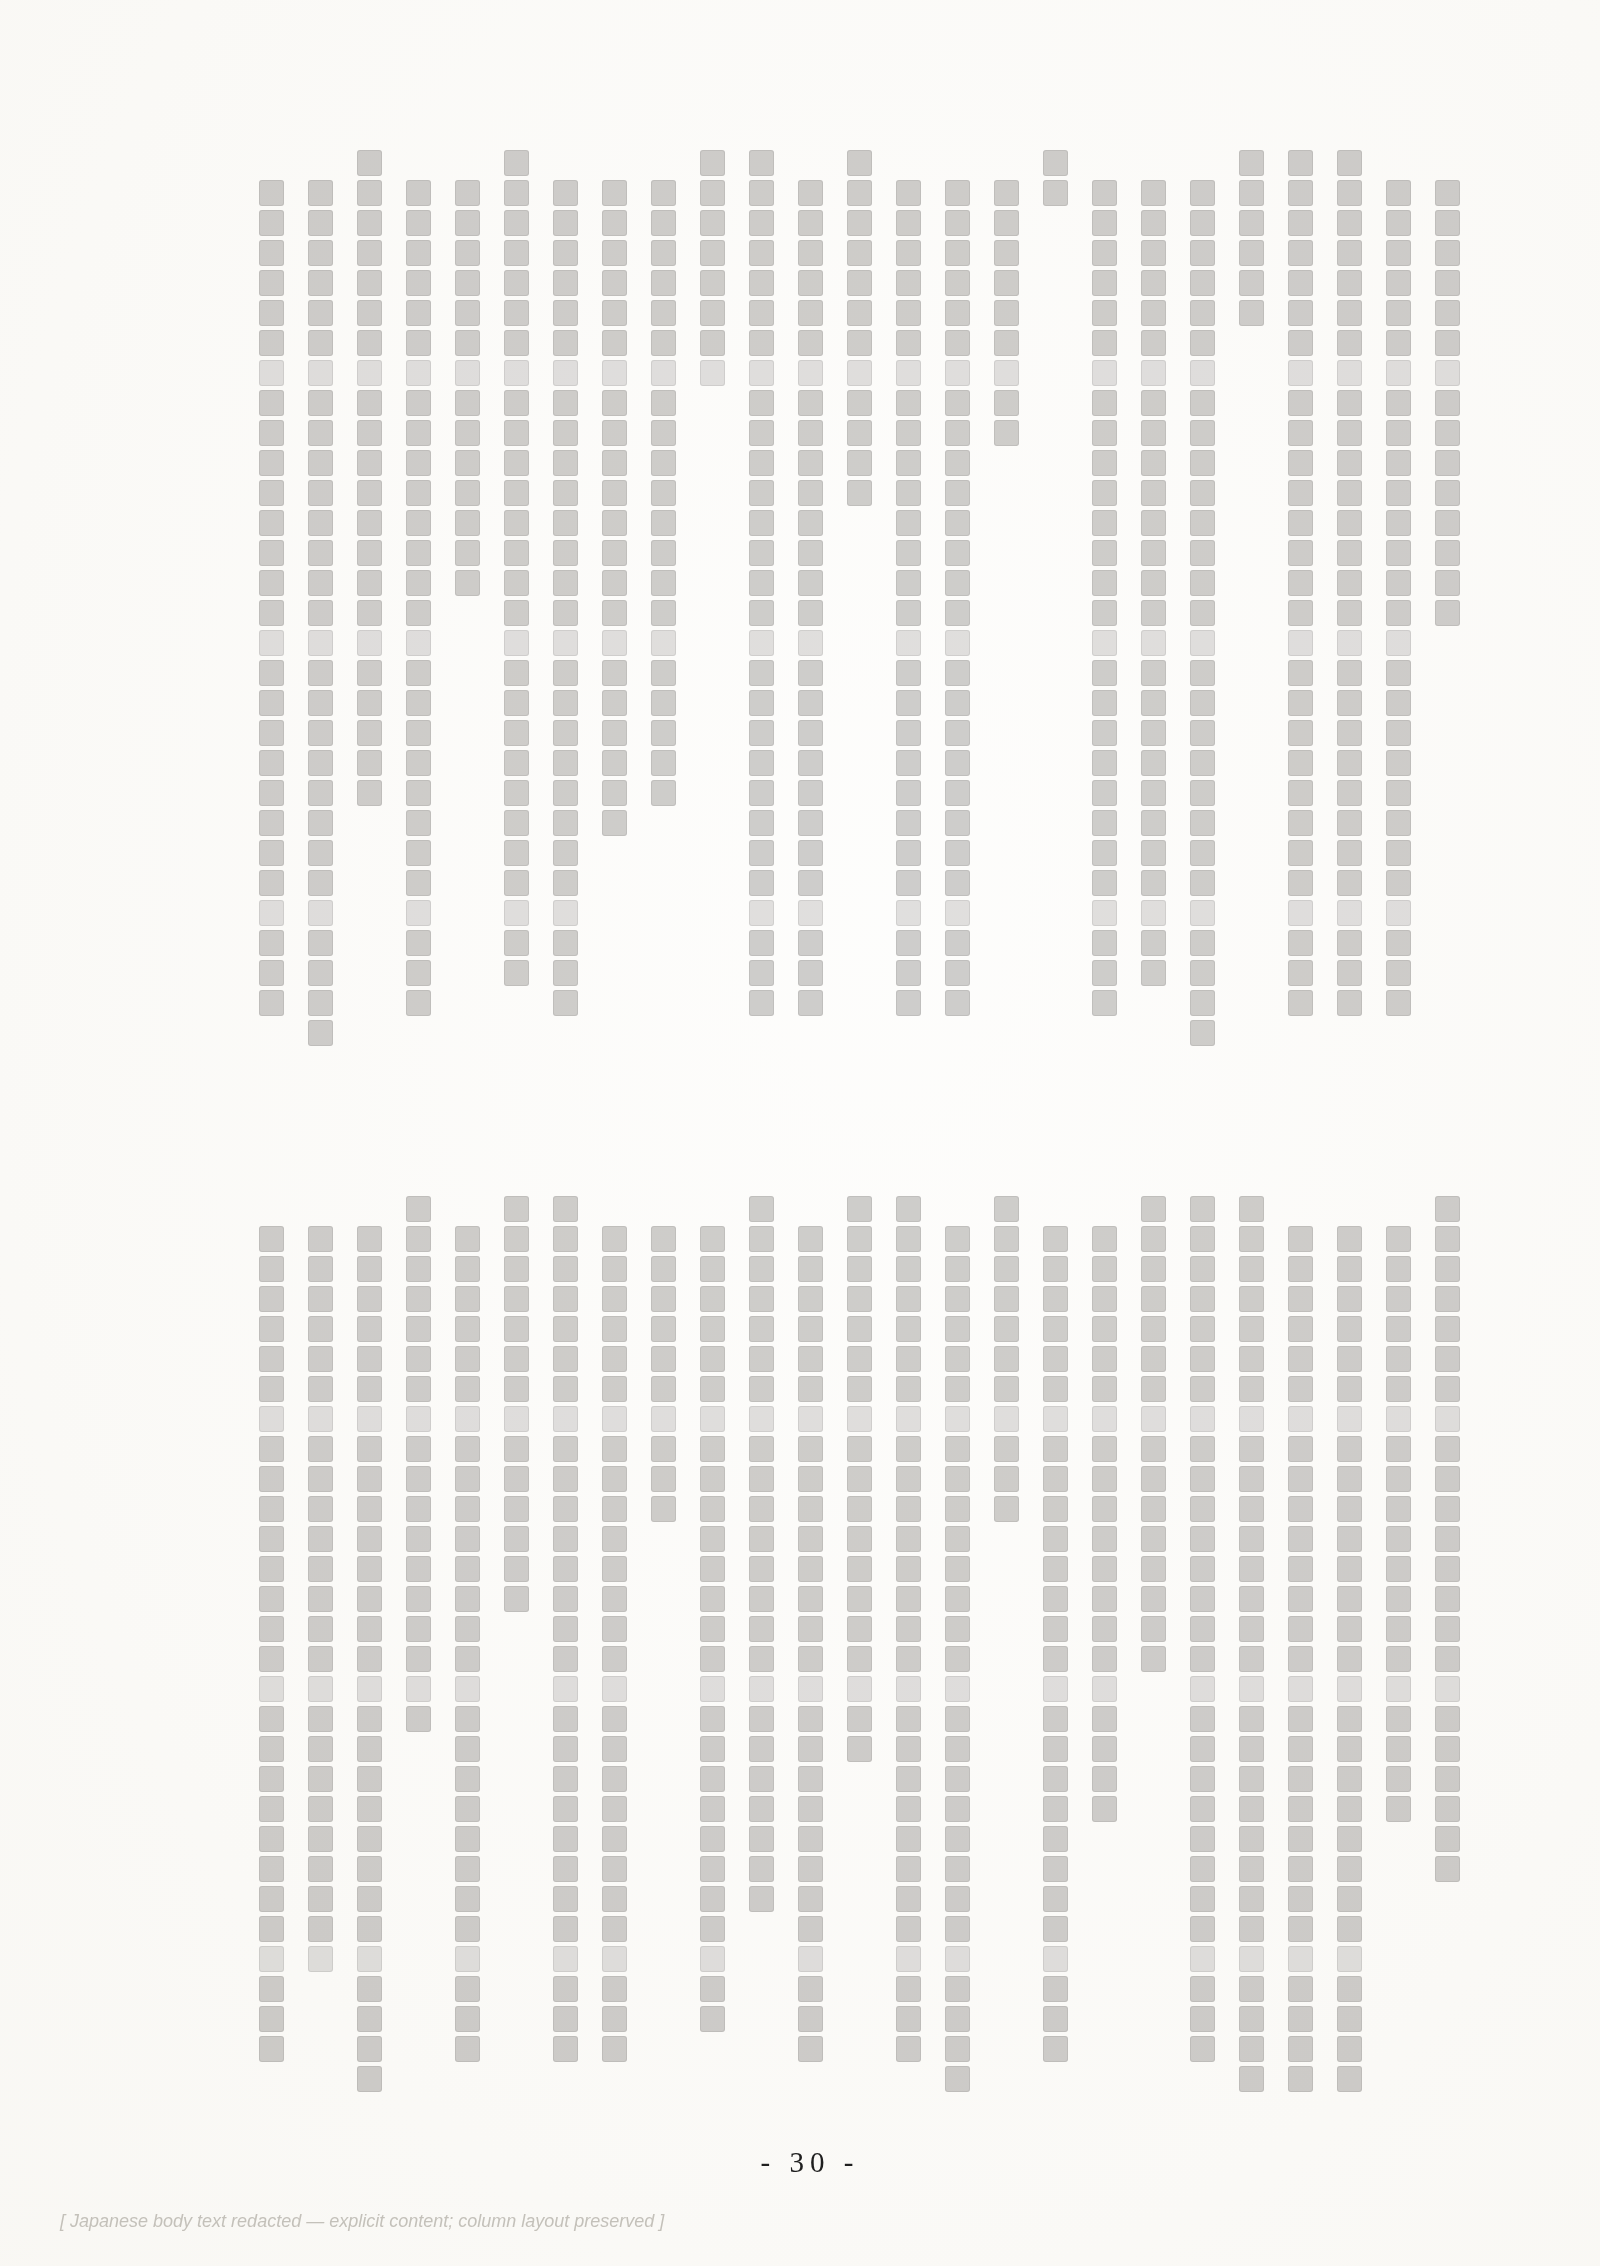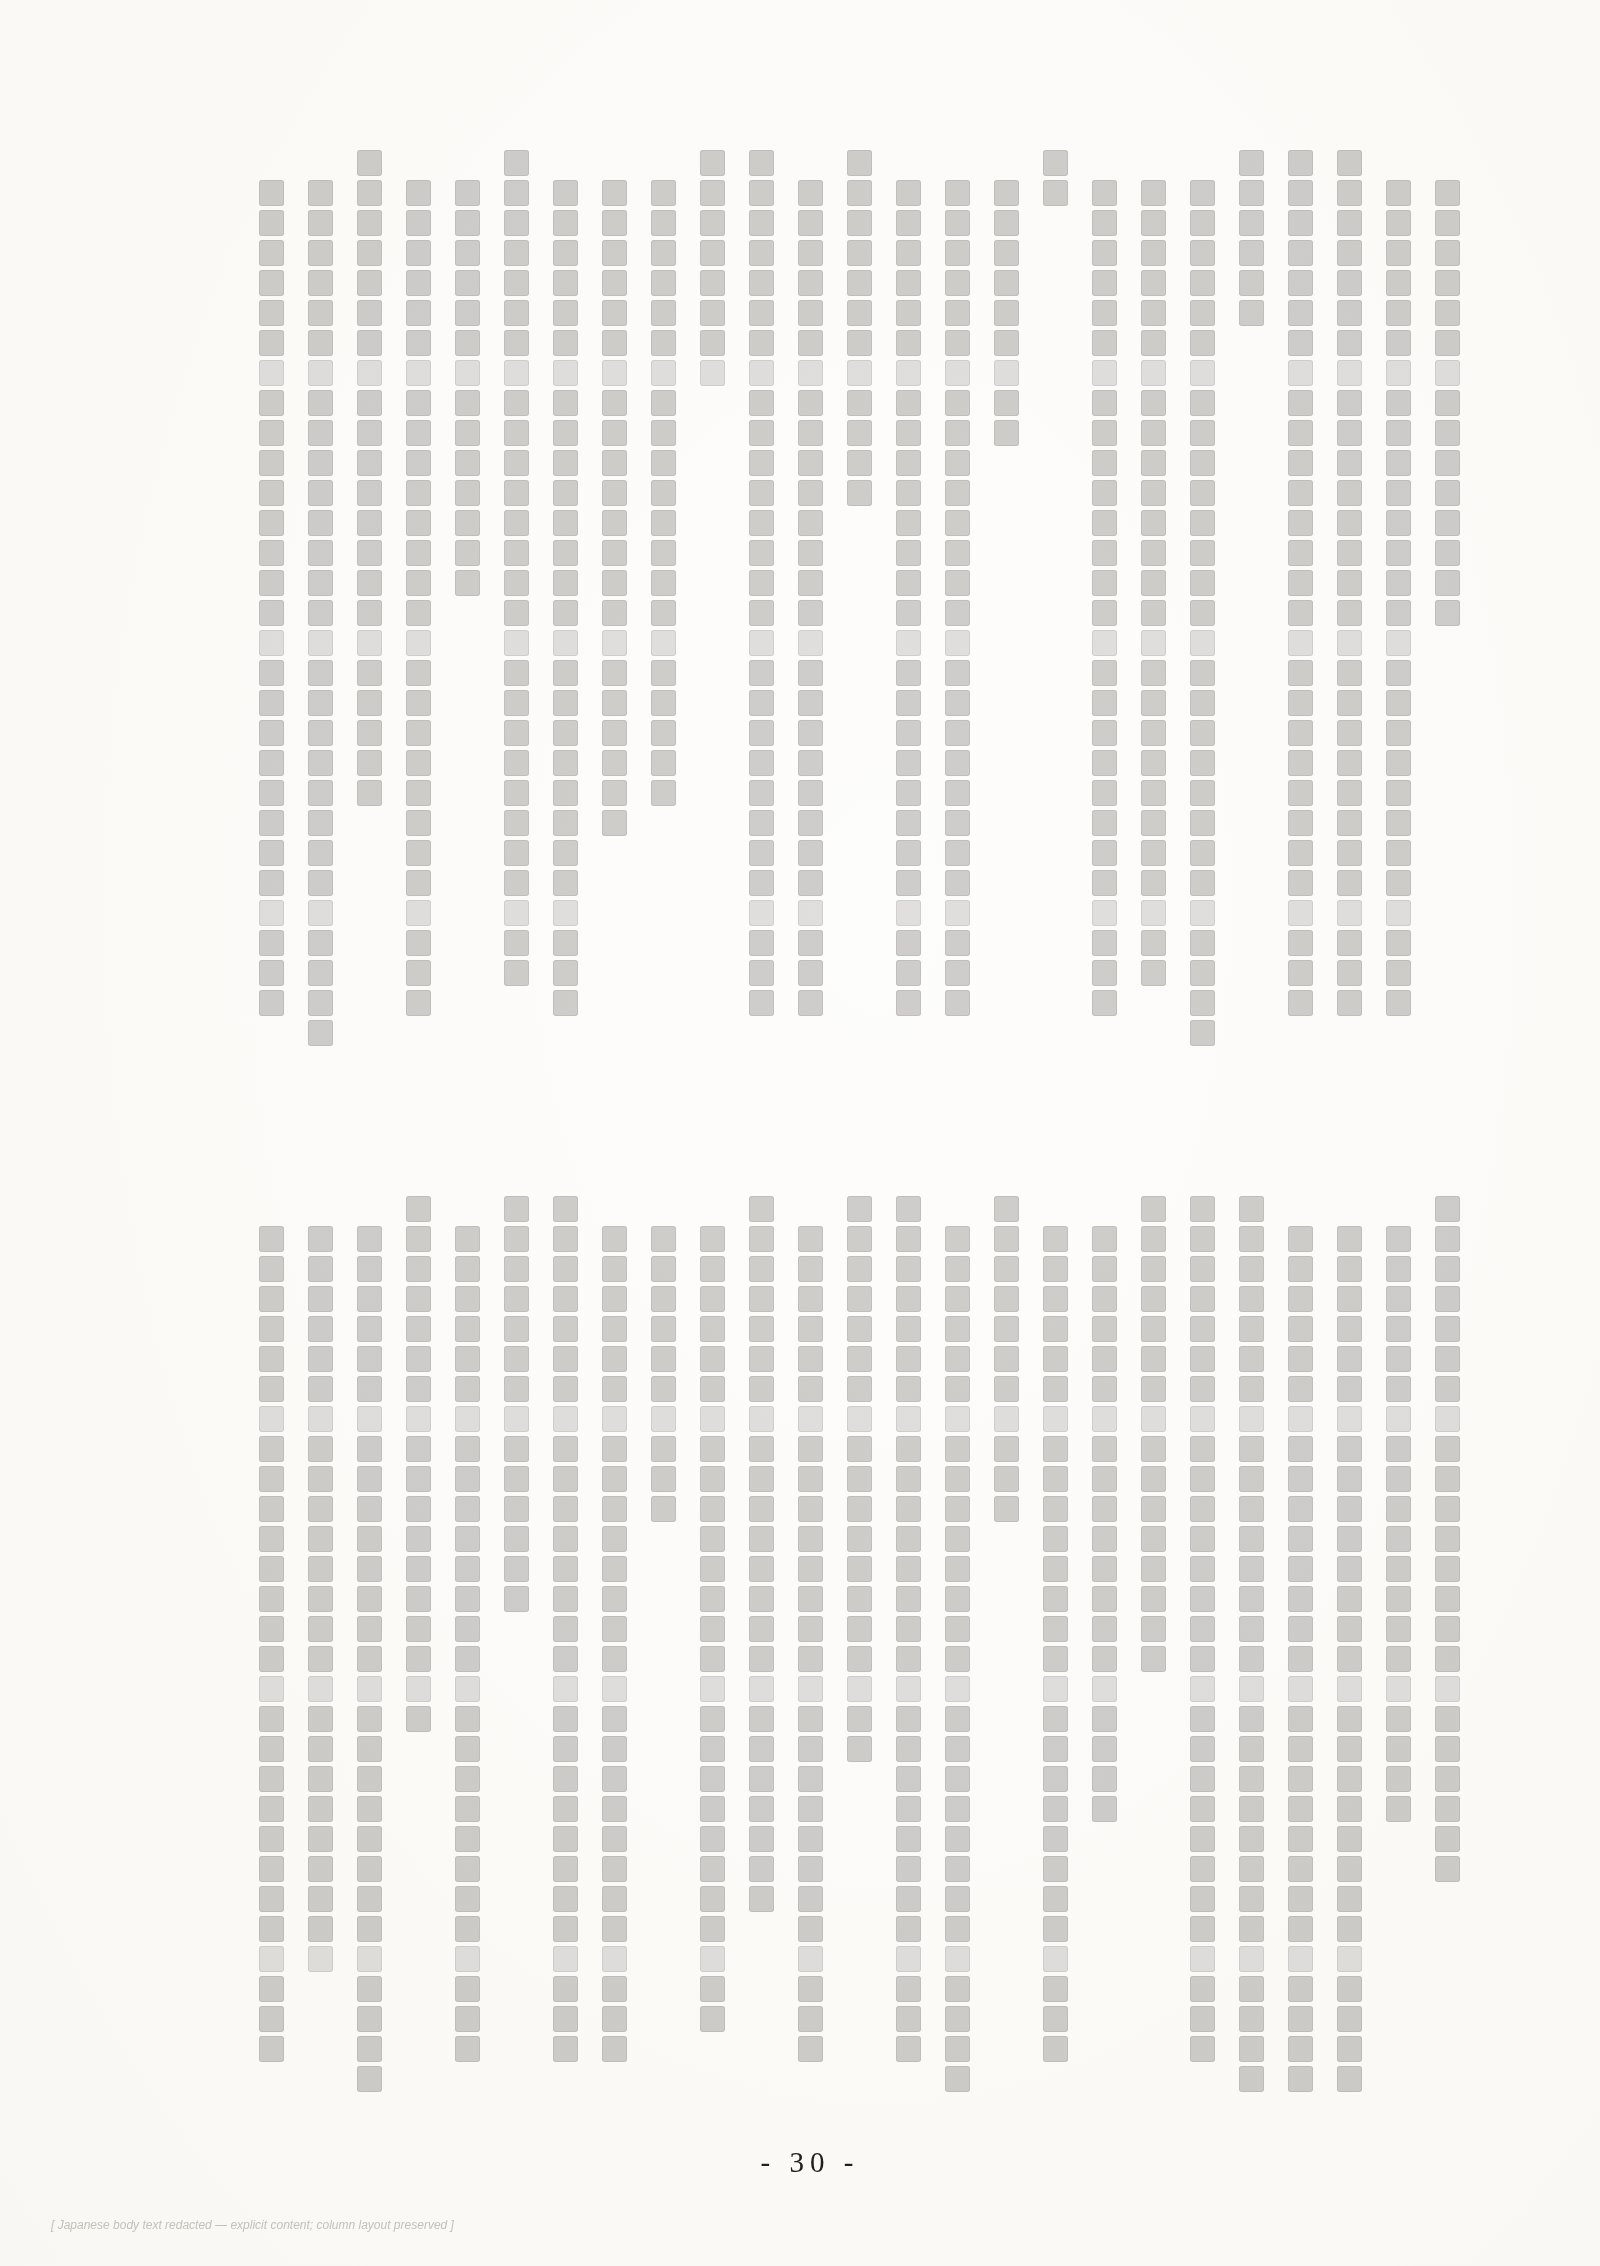--- a/index.html
+++ b/index.html
@@ -49,24 +49,24 @@
     position: absolute;
     top: 2146px; left: 0;
     width: 1620px;
     text-align: center;
     font-size: 29px;
     letter-spacing: 6px;
     color: #1f1f1f;
   }
   .redaction-note {
     position: absolute;
-    left: 51px; bottom: 34px;
+    left: 60px; bottom: 34px;
     font-family: "Liberation Sans", sans-serif;
     font-style: italic;
-    font-size: 12px;
+    font-size: 18px;
     color: #c4c1ba;
   }
 </style>
 </head>
 <body>
 
 <div class="page">
 
   <section class="text-block upper">
       <div class="column" style="padding-top: 30px;">

